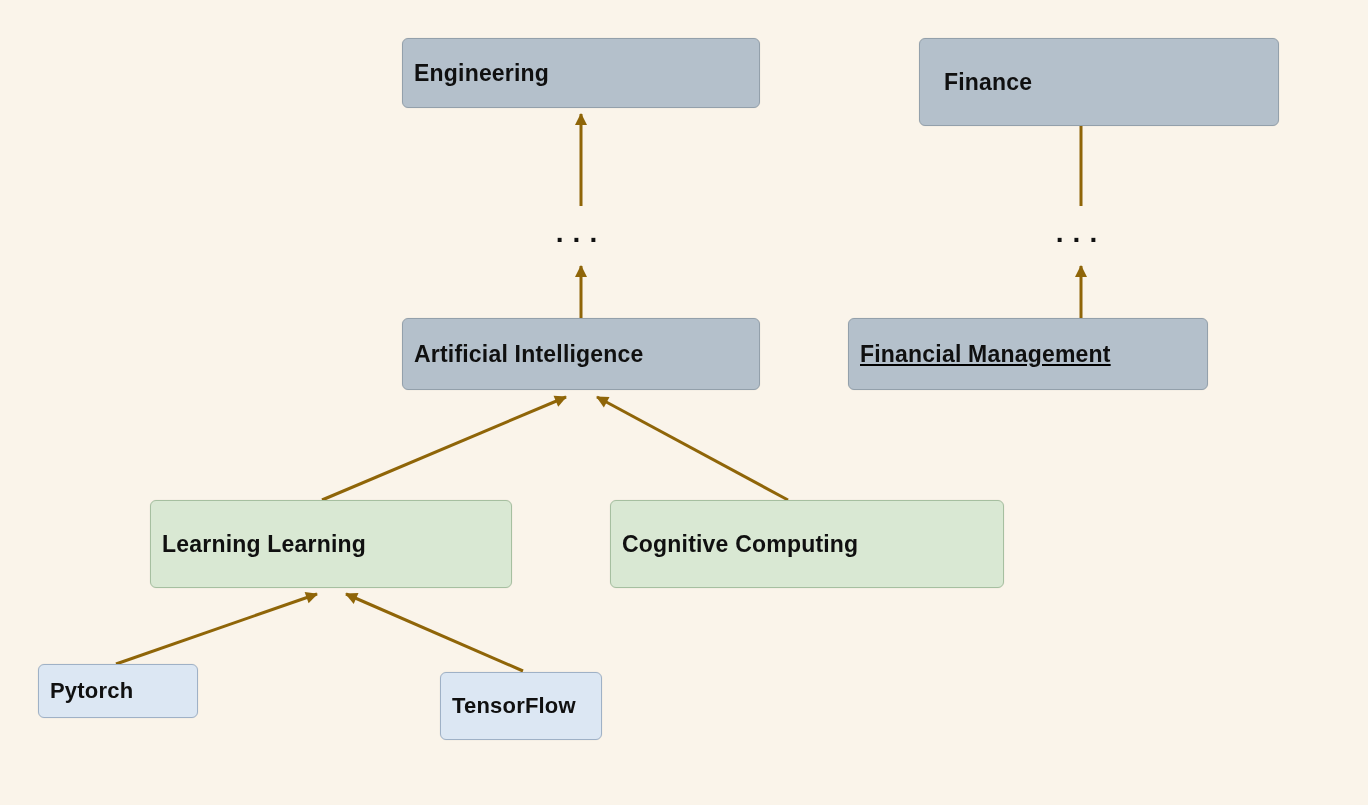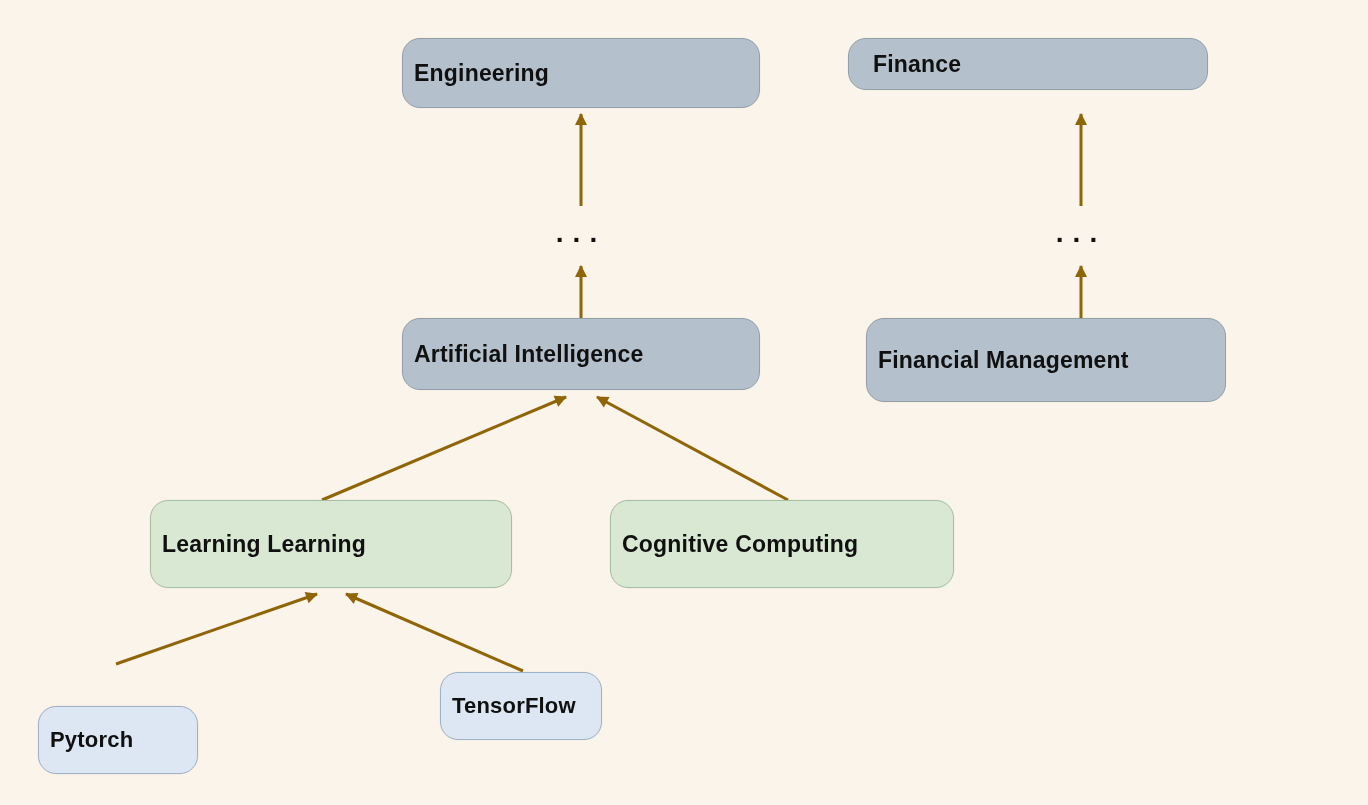--- a/index.html
+++ b/index.html
@@ -21,21 +21,21 @@
     height: 805px;
     pointer-events: none;
   }
   .edges line {
     stroke-width: 3;
     stroke-linecap: butt;
   }
   .node {
     position: absolute;
     border: 1px solid #97a3ac;
-    border-radius: 18px;
+    border-radius: 6px;
     display: flex;
     align-items: center;
     padding: 0 11px;
     box-shadow: 0 0 0 0.5px rgba(0,0,0,0.04);
   }
   .node .label {
     font-weight: bold;
     font-size: 23px;
     color: #101010;
     letter-spacing: 0.2px;
@@ -76,44 +76,44 @@
     <line x1="788" y1="500" x2="597" y2="397" marker-end="url(#arrowhead)" style="stroke: rgb(143, 101, 8);"></line>
 
     <line x1="116" y1="664" x2="317" y2="594" marker-end="url(#arrowhead)" style="stroke: rgb(143, 101, 8);"></line>
     <line x1="523" y1="671" x2="346" y2="594" marker-end="url(#arrowhead)" style="stroke: rgb(143, 101, 8);"></line>
   </svg>
 
   <div class="node" style="left: 402px; top: 38px; width: 358px; height: 70px; background-color: rgb(180, 192, 203); border-color: rgb(147, 160, 171);">
     <span class="label">Engineering</span>
   </div>
 
-  <div class="node" style="left: 848px; top: 38px; width: 360px; height: 52px; background-color: rgb(180, 192, 203); border-color: rgb(147, 160, 171); padding-left: 24px;">
+  <div class="node" style="left: 919px; top: 38px; width: 360px; height: 88px; background-color: rgb(180, 192, 203); border-color: rgb(147, 160, 171); padding-left: 24px;">
     <span class="label">Finance</span>
   </div>
 
   <div class="ellipsis" style="left:581px; top:218px;">...</div>
   <div class="ellipsis" style="left:1081px; top:218px;">...</div>
 
   <div class="node" style="left: 402px; top: 318px; width: 358px; height: 72px; background-color: rgb(180, 192, 203); border-color: rgb(147, 160, 171); text-align: right;">
     <span class="label">Artificial Intelligence</span>
   </div>
 
-  <div class="node" style="left: 866px; top: 318px; width: 360px; height: 84px; background-color: rgb(180, 192, 203); border-color: rgb(147, 160, 171);">
+  <div class="node" style="left: 848px; top: 318px; width: 360px; height: 72px; background-color: rgb(180, 192, 203); border-color: rgb(147, 160, 171); text-decoration: underline;">
     <span class="label">Financial Management</span>
   </div>
 
   <div class="node" style="left: 150px; top: 500px; width: 362px; height: 88px; background-color: rgb(217, 232, 211); border-color: rgb(166, 191, 160);">
     <span class="label">Learning Learning</span>
   </div>
 
-  <div class="node" style="left: 610px; top: 500px; width: 344px; height: 88px; background-color: rgb(217, 232, 211); border-color: rgb(166, 191, 160);">
+  <div class="node" style="left: 610px; top: 500px; width: 394px; height: 88px; background-color: rgb(217, 232, 211); border-color: rgb(166, 191, 160);">
     <span class="label">Cognitive Computing</span>
   </div>
 
-  <div class="node small" style="left: 38px; top: 664px; width: 160px; height: 68px; background-color: rgb(220, 231, 243); border-color: rgb(159, 177, 198); margin-top: 42px;">
+  <div class="node small" style="left: 38px; top: 664px; width: 160px; height: 54px; background-color: rgb(220, 231, 243); border-color: rgb(159, 177, 198);">
     <span class="label">Pytorch</span>
   </div>
 
   <div class="node small" style="left: 440px; top: 672px; width: 162px; height: 68px; background-color: rgb(220, 231, 243); border-color: rgb(159, 177, 198); text-align: center;">
     <span class="label">TensorFlow</span>
   </div>
 
 </div>
 
 </body></html>

